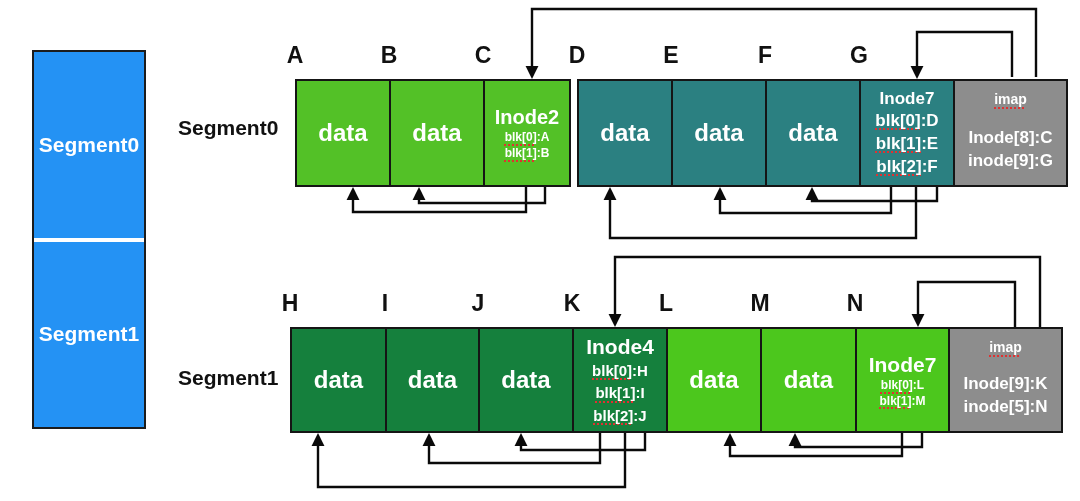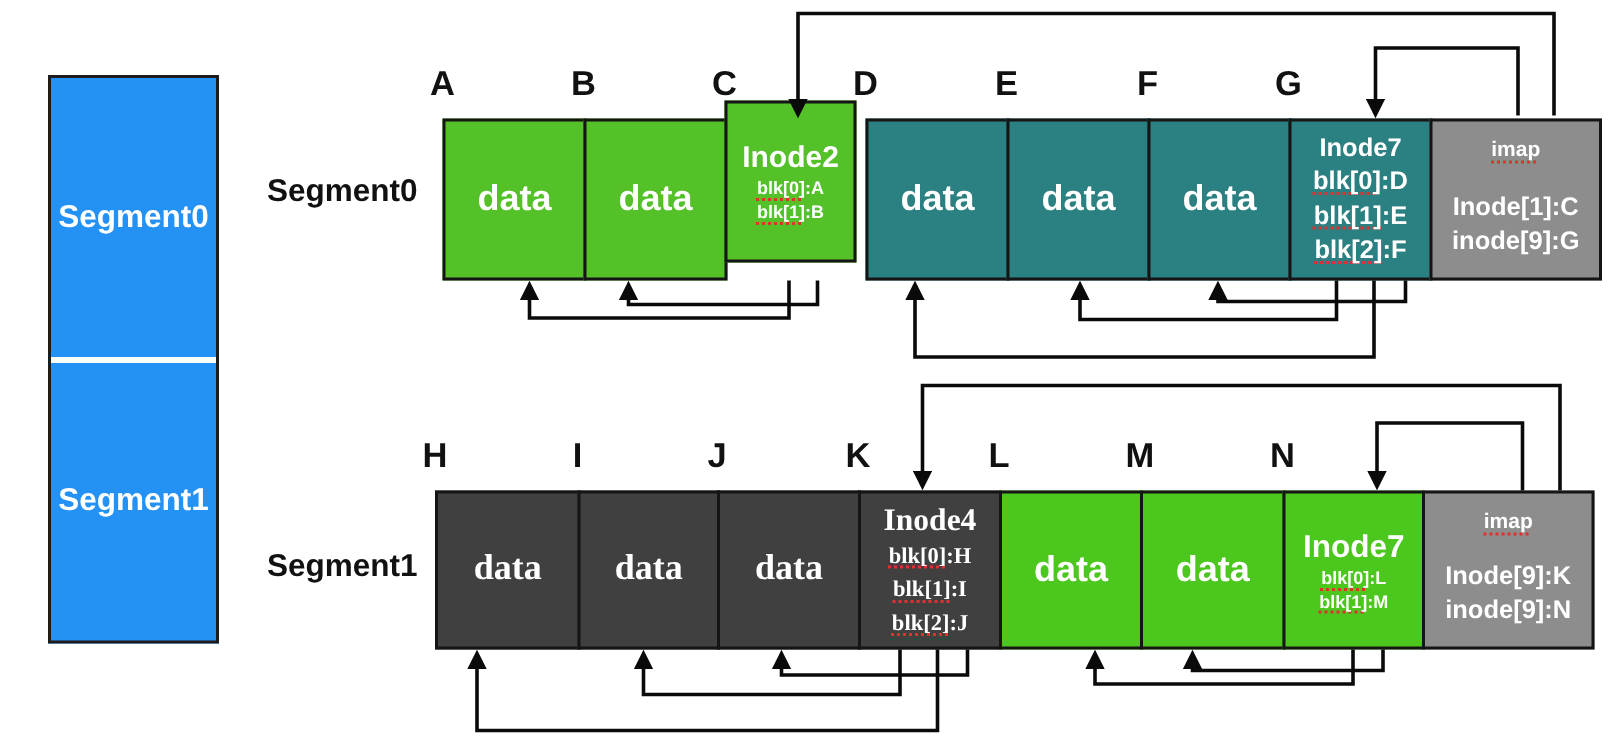--- a/index.html
+++ b/index.html
@@ -22,21 +22,21 @@
   .letter{position:absolute;width:32px;margin-left:-16px;text-align:center;
           font-size:23px;font-weight:700;color:#111;}
 
   
   .blk{position:absolute;box-sizing:border-box;border:2px solid #151515;color:#ffffff;
        font-weight:700;display:flex;flex-direction:column;align-items:center;
        justify-content:center;text-align:center;line-height:1.3;}
   .green {background:#53c127;}
   .green2{background:#4cc71d;}
   .teal  {background:#2b8081;}
-  .orange{background:#404040;font-family:Liberation Serif, serif;}
+  .orange{background:#15803d;}
   .gray  {background:#8d8d8d;}
 
   .data-label{font-size:24px;}
   .in-title{font-size:20px;}
   .in-title.md{font-size:17px;}
   .in-title.lg{font-size:21px;}
   .in-line{font-size:12px;}
   .in-line.md{font-size:17px;line-height:1.35;}
   .in-line.sm{font-size:15px;line-height:1.5;text-align:center;}
   .sq{text-decoration:underline dotted 2px #e03131;text-underline-offset:3px;
@@ -72,21 +72,21 @@
   <div class="letter" style="left:671px;top:42px;">E</div>
   <div class="letter" style="left:765px;top:42px;">F</div>
   <div class="letter" style="left:859px;top:42px;">G</div>
 
   <div class="blk green" style="left:295px;top:79px;width:96px;height:108px;">
     <span class="data-label">data</span>
   </div>
   <div class="blk green" style="left:389px;top:79px;width:96px;height:108px;">
     <span class="data-label">data</span>
   </div>
-  <div class="blk green" style="left:483px;top:67px;width:88px;height:108px;">
+  <div class="blk green" style="left:483px;top:79px;width:88px;height:108px;">
     <span class="in-title">Inode2</span>
     <span class="in-line"><span class="sq">blk[0]</span><span>:A</span></span>
     <span class="in-line"><span class="sq">blk[1]</span><span>:B</span></span>
   </div>
   <div class="blk teal" style="left:577px;top:79px;width:96px;height:108px;">
     <span class="data-label">data</span>
   </div>
   <div class="blk teal" style="left:671px;top:79px;width:96px;height:108px;">
     <span class="data-label">data</span>
   </div>
@@ -95,21 +95,21 @@
   </div>
   <div class="blk teal" style="left:859px;top:79px;width:96px;height:108px;">
     <span class="in-title md">Inode7</span>
     <span class="in-line md"><span class="sq">blk[0]</span><span>:D</span></span>
     <span class="in-line md"><span class="sq">blk[1]</span><span>:E</span></span>
     <span class="in-line md"><span class="sq">blk[2]</span><span>:F</span></span>
   </div>
   <div class="blk gray imapblk" style="left:953px;top:79px;width:115px;height:108px;">
     <span class="imap-title sq">imap</span>
     <span class="imap-spacer"></span>
-    <span class="imap-entry">Inode[1]:C</span>
+    <span class="imap-entry">Inode[8]:C</span>
     <span class="imap-entry">inode[9]:G</span>
   </div>
 
   <div class="letter" style="left:290px;top:290px;">H</div>
   <div class="letter" style="left:385px;top:290px;">I</div>
   <div class="letter" style="left:478px;top:290px;">J</div>
   <div class="letter" style="left:572px;top:290px;">K</div>
   <div class="letter" style="left:666px;top:290px;">L</div>
   <div class="letter" style="left:760px;top:290px;">M</div>
   <div class="letter" style="left:855px;top:290px;">N</div>
@@ -137,21 +137,21 @@
   </div>
   <div class="blk green2" style="left:855px;top:327px;width:95px;height:106px;">
     <span class="in-title lg">Inode7</span>
     <span class="in-line"><span class="sq">blk[0]</span><span>:L</span></span>
     <span class="in-line"><span class="sq">blk[1]</span><span>:M</span></span>
   </div>
   <div class="blk gray imapblk" style="left:948px;top:327px;width:115px;height:106px;">
     <span class="imap-title sq">imap</span>
     <span class="imap-spacer"></span>
     <span class="imap-entry">Inode[9]:K</span>
-    <span class="imap-entry">inode[9]:N</span>
+    <span class="imap-entry">inode[5]:N</span>
   </div>
 
   <svg class="arrows" width="1080" height="501" viewBox="0 0 1080 501">
     <defs>
       <marker id="ah" viewBox="0 0 10 10" refX="1" refY="5" markerWidth="5.5" markerHeight="5.5" orient="auto">
         <path d="M0,0 L10,5 L0,10 z" fill="#0a0a0a"></path>
       </marker>
     </defs>
     <g fill="none" stroke="#0a0a0a" stroke-width="2.4">
       <path d="M1036 77 L1036 9 L532 9 L532 67" marker-end="url(#ah)"></path>

